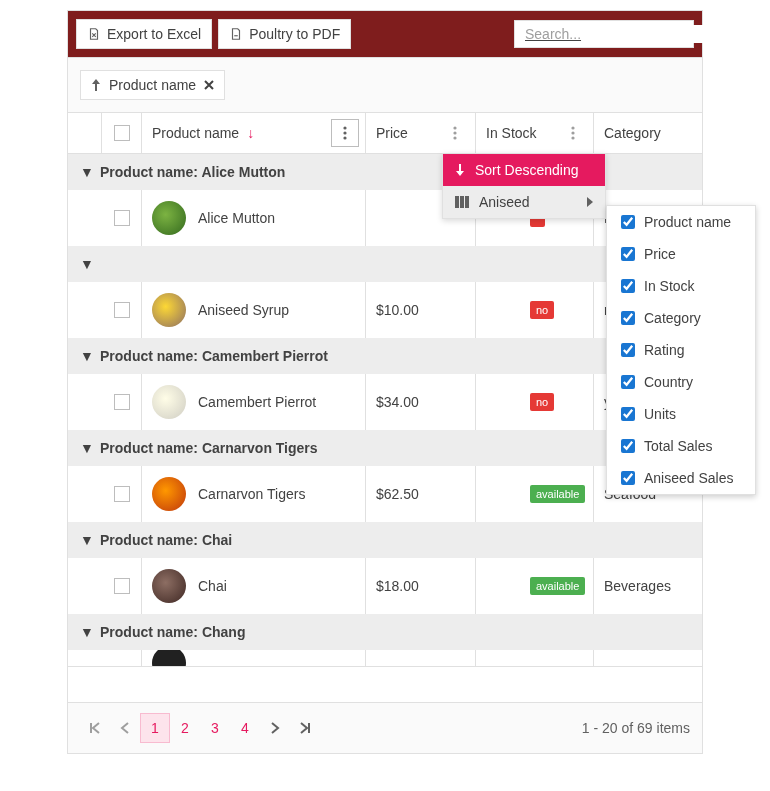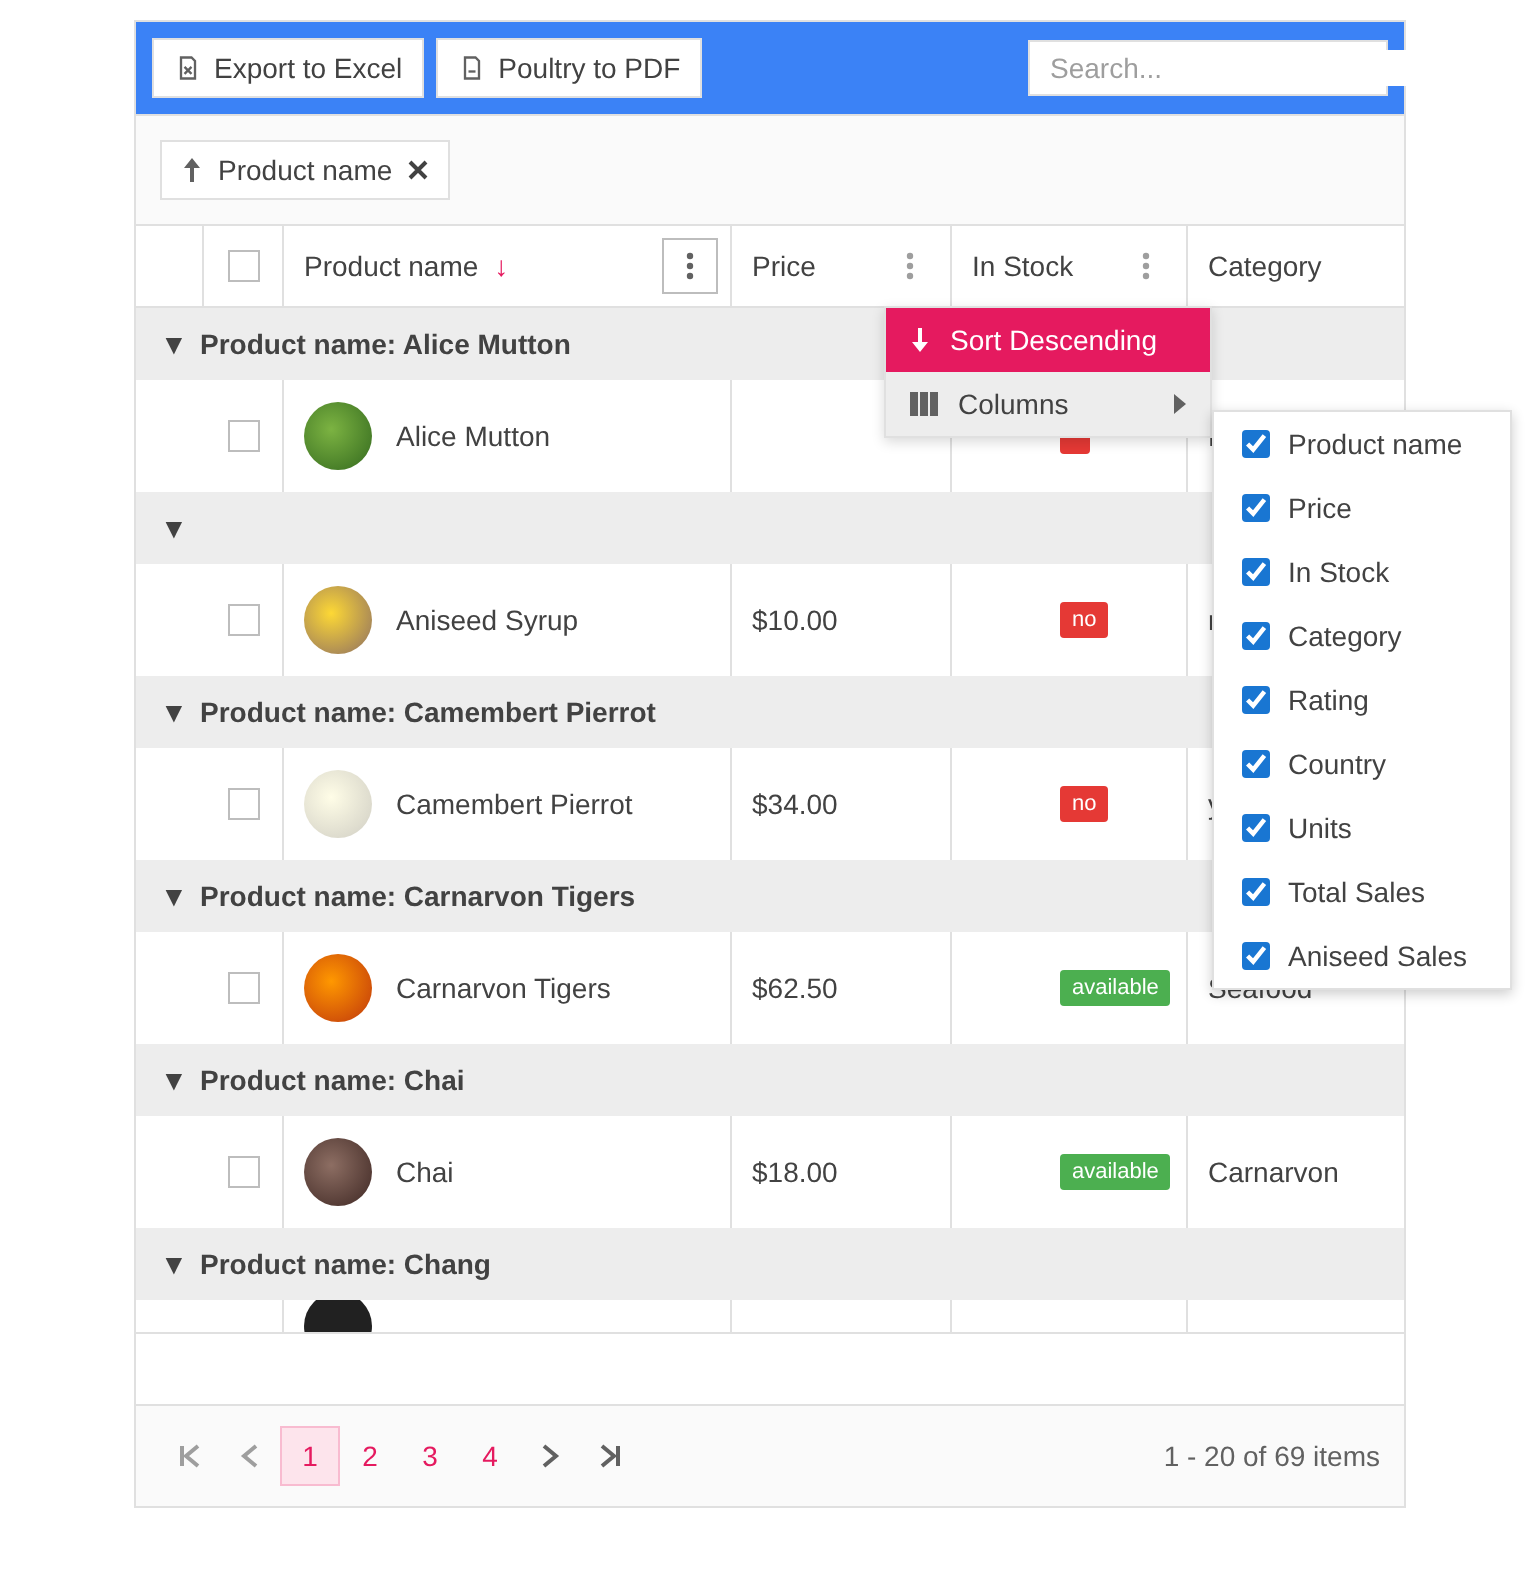--- a/index.html
+++ b/index.html
@@ -1,23 +1,23 @@
 <!DOCTYPE html>
 <html><head>
 <meta charset="utf-8">
 <style>
   * { box-sizing: border-box; }
   body { margin:0; font-family: Arial, Helvetica, sans-serif; font-size:14px; color:#424242; background:#fff; }
-  .grid { width:636px; margin:10px auto 0 auto; border:1px solid #e0e0e0; background:#3b82f6; }
+  .grid { width:636px; margin:10px auto 0 auto; border:1px solid #e0e0e0; background:#7f1d1d; }
   
   .toolbar { display:flex; align-items:center; padding:8px; border-bottom:1px solid #e0e0e0; }
   .btn { display:inline-flex; align-items:center; gap:6px; border:1px solid #e0e0e0; background:#fff; padding:6px 10px; margin-right:6px; cursor:pointer; color:#424242; font-size:14px; }
   .tb-spacer { flex:1; }
   .search-wrap { display:flex; align-items:center; border:1px solid #e0e0e0; background:#fff; padding:4px 8px; width:180px; }
-  .search-wrap input { border:none; outline:none; flex:1; font-size:14px; color:#424242; }
+  .search-wrap input { border:none; outline:none; flex:1; font-size:14px; color:#424242;text-decoration:underline; }
   .search-wrap input::placeholder { color:#9e9e9e; }
   
   .groupbar { padding:12px; border-bottom:1px solid #e0e0e0; background:#fafafa; }
   .group-chip { display:inline-flex; align-items:center; gap:8px; border:1px solid #e0e0e0; background:#fff; padding:6px 10px; color:#424242; }
   .chip-close { cursor:pointer; }
   
   .thead { display:flex; align-items:stretch; border-bottom:1px solid #e0e0e0; background:#fff; position:relative; }
   .th { display:flex; align-items:center; padding:0 10px; height:40px; border-right:1px solid #e0e0e0; position:relative; color:#424242; }
   .th-expand { width:34px; flex:none; }
   .th-check { width:40px; flex:none; justify-content:center; }
@@ -172,21 +172,21 @@
       </div>
       <div class="item sub">
         <span class="left">
           <span class="ico">
             <svg width="14" height="12" viewBox="0 0 14 12">
                 <rect x="0" y="0" width="4" height="12" fill="#616161"></rect>
                 <rect x="5" y="0" width="4" height="12" fill="#616161"></rect>
                 <rect x="10" y="0" width="4" height="12" fill="#616161"></rect>
               </svg>
           </span>
-          <span>Columns</span>
+          <span>Aniseed</span>
         </span>
         <span class="ico">
           <svg width="6" height="10" viewBox="0 0 6 10">
               <path d="M0 0 L6 5 L0 10 Z" fill="#616161"></path>
             </svg>
         </span>
       </div>
     </div>
 
     <div class="cols-popup">
@@ -330,21 +330,21 @@
       <div class="td td-name">
         <span class="avatar c5"></span>
         <span>Chai</span>
       </div>
       <div class="td td-price">
           <span>$18.00</span>
         </div>
       <div class="td td-stock">
           <span class="badge green">available</span>
         </div>
-      <div class="td-cat"><span>Carnarvon</span></div>
+      <div class="td-cat"><span>Beverages</span></div>
     </div>
 
     <div class="group-row">
       <span class="caret">▼</span>
       <span><span>Product name: </span><span>Chang</span></span>
     </div>
     <div class="data-row" style="height:16px; overflow:hidden;">
       <div class="td td-expand" style="height:16px"></div>
       <div class="td td-check" style="height:16px"></div>
       <div class="td td-name" style="height:16px">

